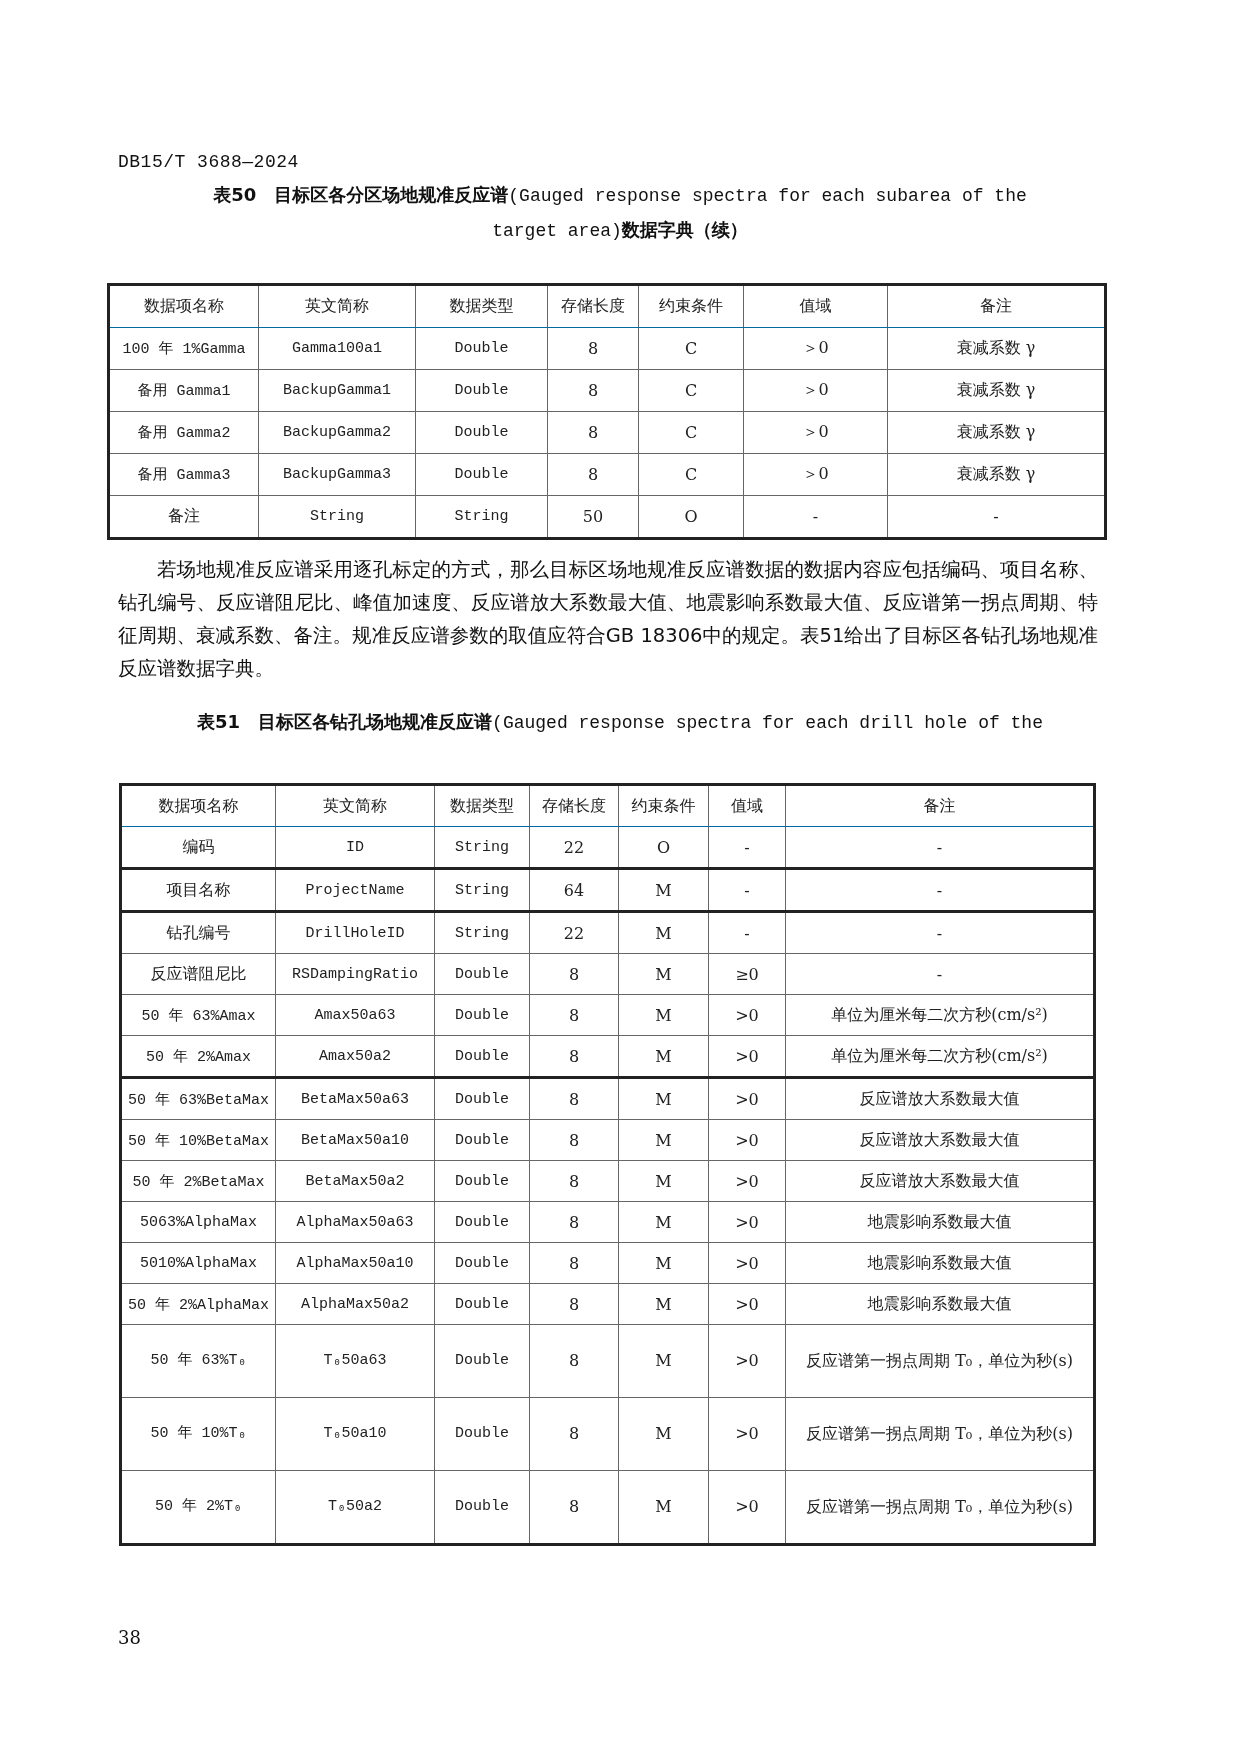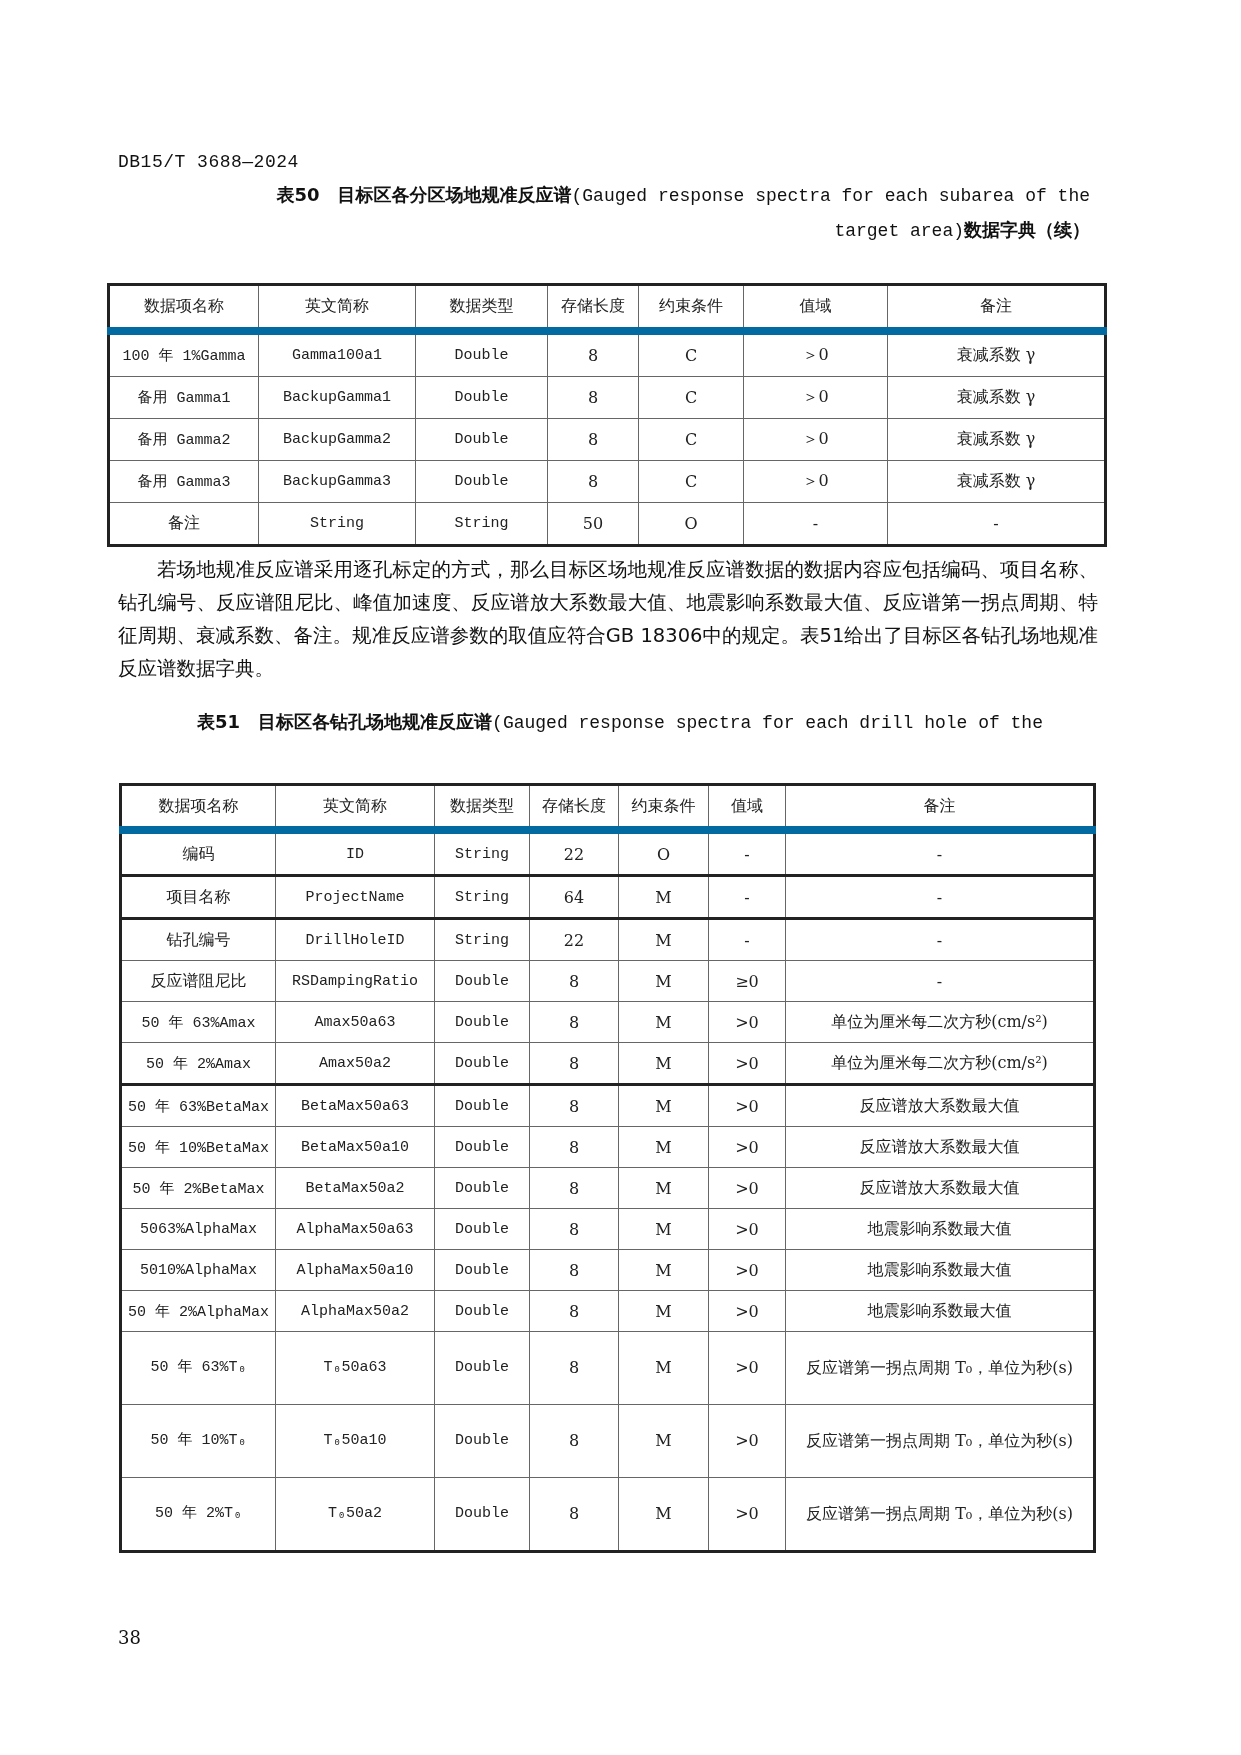--- a/index.html
+++ b/index.html
@@ -6,39 +6,39 @@
   body { width:1241px; height:1755px; position:relative; overflow:hidden;
          font-family:"DejaVu Serif","Liberation Serif",serif; color:#111; }
   .abs { position:absolute; }
   .doc-id { left:118px; top:152px; font-size:18px; font-family:"Liberation Mono","DejaVu Sans Mono",monospace; letter-spacing:0.5px; }
   .caption { position:absolute; text-align:center; font-size:18px; line-height:33px; font-family:"DejaVu Sans","Liberation Sans",sans-serif; }
   .caption .en { font-family:"Liberation Mono","DejaVu Sans Mono",monospace; font-weight:normal; }
   .caption .zh { font-weight:bold; }
   table { position:absolute; border-collapse:collapse; table-layout:fixed; }
   td, th { border:1px solid #666; text-align:center; vertical-align:middle; padding:0 2px;
            font-size:16px; font-weight:normal; color:#222; }
-  th { border-bottom:8px solid #0369a1;margin-top:20px; }
+  th { border-bottom:1px solid #0369a1;margin-top:20px; }
   .t50 { left:107px; top:283px; border:3px solid #222; }
   .t51 { left:119px; top:783px; border:3px solid #222; }
   .t50 td, .t50 th { height:41px; }
   .t51 td, .t51 th { height:40px; }
   .t51 tr.tall td { height:72px; line-height:32px; }
   .mono { font-family:"Liberation Mono","DejaVu Sans Mono",monospace; font-size:15px; }
   tr.thick-bottom td { border-bottom:3px solid #222; }
   .para { position:absolute; left:118px; top:553px; width:980px; font-size:19.5px; line-height:33px;
           font-family:"DejaVu Sans","Liberation Sans",sans-serif; text-align:justify; }
   .para p { margin:0; text-indent:2em; }
   .page-num { left:118px; top:1627px; font-size:18px; }
 </style>
 </head>
 <body>
 
 <div class="abs doc-id">DB15/T 3688—2024</div>
 
-<div class="caption" style="left:150px; top:178px; width:940px;text-align:right;">
+<div class="caption" style="left:150px; top:178px; width:940px;">
   <div><span class="zh">表50　目标区各分区场地规准反应谱</span><span class="en">(Gauged response spectra for each subarea of the</span></div>
   <div><span class="en">target area)</span><span class="zh">数据字典（续）</span></div>
 </div>
 
 <table class="t50">
   <colgroup>
     <col style="width:150px">
       <col style="width:157px">
       <col style="width:132px">
       <col style="width:91px">

